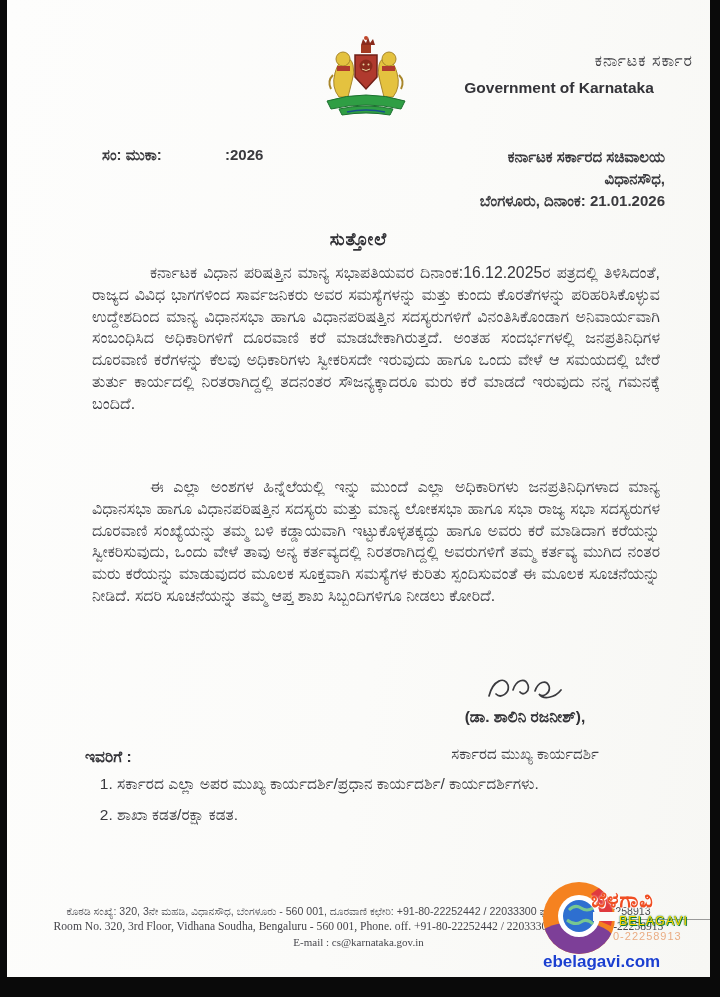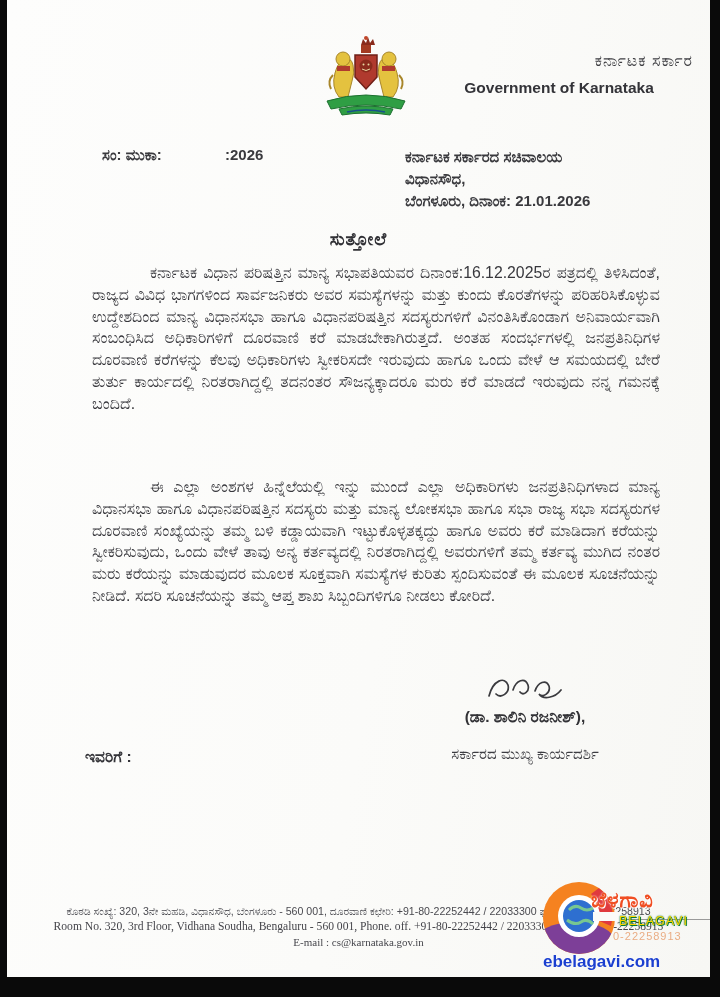--- a/index.html
+++ b/index.html
@@ -27,21 +27,21 @@
 
   .emblem { position:absolute; left:312px; top:35px; width:94px; height:90px; }
 
   .hdr-right { position:absolute; left:418px; top:52px; width:268px; text-align:center; }
   .hdr-right .kn { font-size:16px; color:#3d3d41; letter-spacing:1px;text-align:right; }
   .hdr-right .en { font-size:15.5px; font-weight:bold; margin-top:9px; color:#333338; }
 
   
   .ref-label { position:absolute; left:95px; top:146px; font-weight:bold; font-size:15px; color:#3a3a3e; }
   .ref-value { position:absolute; left:218px; top:146px; font-weight:bold; font-size:15px; color:#3a3a3e; }
-  .office-block { position:absolute; left:398px; top:146px; width:260px; text-align:left;
+  .office-block { position:absolute; left:398px; top:146px; width:260px; text-align:right;
                   font-size:15px; line-height:1.45; font-weight:bold; color:#3a3a3e; }
 
   
   .doc-title { position:absolute; left:0; top:229px; width:100%; text-align:center;
                font-weight:bold; font-size:17.5px; letter-spacing:1px; color:#303035; }
 
   
   .para { position:absolute; left:68px; width:568px; font-size:15.8px; line-height:21.8px;
           text-align:justify; text-indent:58px; color:#37373c;margin-left:17px; }
   .para1 { top:262px; }
@@ -144,20 +144,24 @@
   <div class="sig-block">
     <svg class="sig-scribble" viewBox="0 0 92 34">
       <path d="M10 24 C 14 8, 26 4, 29 13 C 31 21, 22 27, 17 22 M 34 18 C 37 8, 46 5, 49 13 C 51 20, 44 24, 41 20 M 56 19 C 59 10, 67 7, 70 14 C 72 21, 64 26, 60 22 C 64 28, 76 26, 82 18" stroke="#3a3a3e" stroke-width="1.7" fill="none" stroke-linecap="round"></path>
     </svg>
     <div class="sig-name">(ಡಾ. ಶಾಲಿನಿ ರಜನೀಶ್),</div>
     <div class="sig-desg">ಸರ್ಕಾರದ ಮುಖ್ಯ ಕಾರ್ಯದರ್ಶಿ</div>
   </div>
 
   <div class="recipients">
     <div class="head">ಇವರಿಗೆ :</div>
+    <ol>
+      <li>ಸರ್ಕಾರದ ಎಲ್ಲಾ ಅಪರ ಮುಖ್ಯ ಕಾರ್ಯದರ್ಶಿ/ಪ್ರಧಾನ ಕಾರ್ಯದರ್ಶಿ/ ಕಾರ್ಯದರ್ಶಿಗಳು.</li>
+      <li>ಶಾಖಾ ಕಡತ/ರಕ್ಷಾ ಕಡತ.</li>
+    </ol>
   </div>
 
   <div class="footer-rule"></div>
 
   <div class="footer">
     <div class="kn">ಕೊಠಡಿ ಸಂಖ್ಯೆ: 320, 3ನೇ ಮಹಡಿ, ವಿಧಾನಸೌಧ, ಬೆಂಗಳೂರು - 560 001, ದೂರವಾಣಿ ಕಛೇರಿ: +91-80-22252442 / 22033300 ಫ್ಯಾಕ್ಸ್: +91-80-22258913</div>
     <div class="en">Room No. 320, 3rd Floor, Vidhana Soudha, Bengaluru - 560 001, Phone. off. +91-80-22252442 / 22033300 Fax: +91-80-22258913</div>
     <div class="email">E-mail : cs@karnataka.gov.in</div>
   </div>
 

